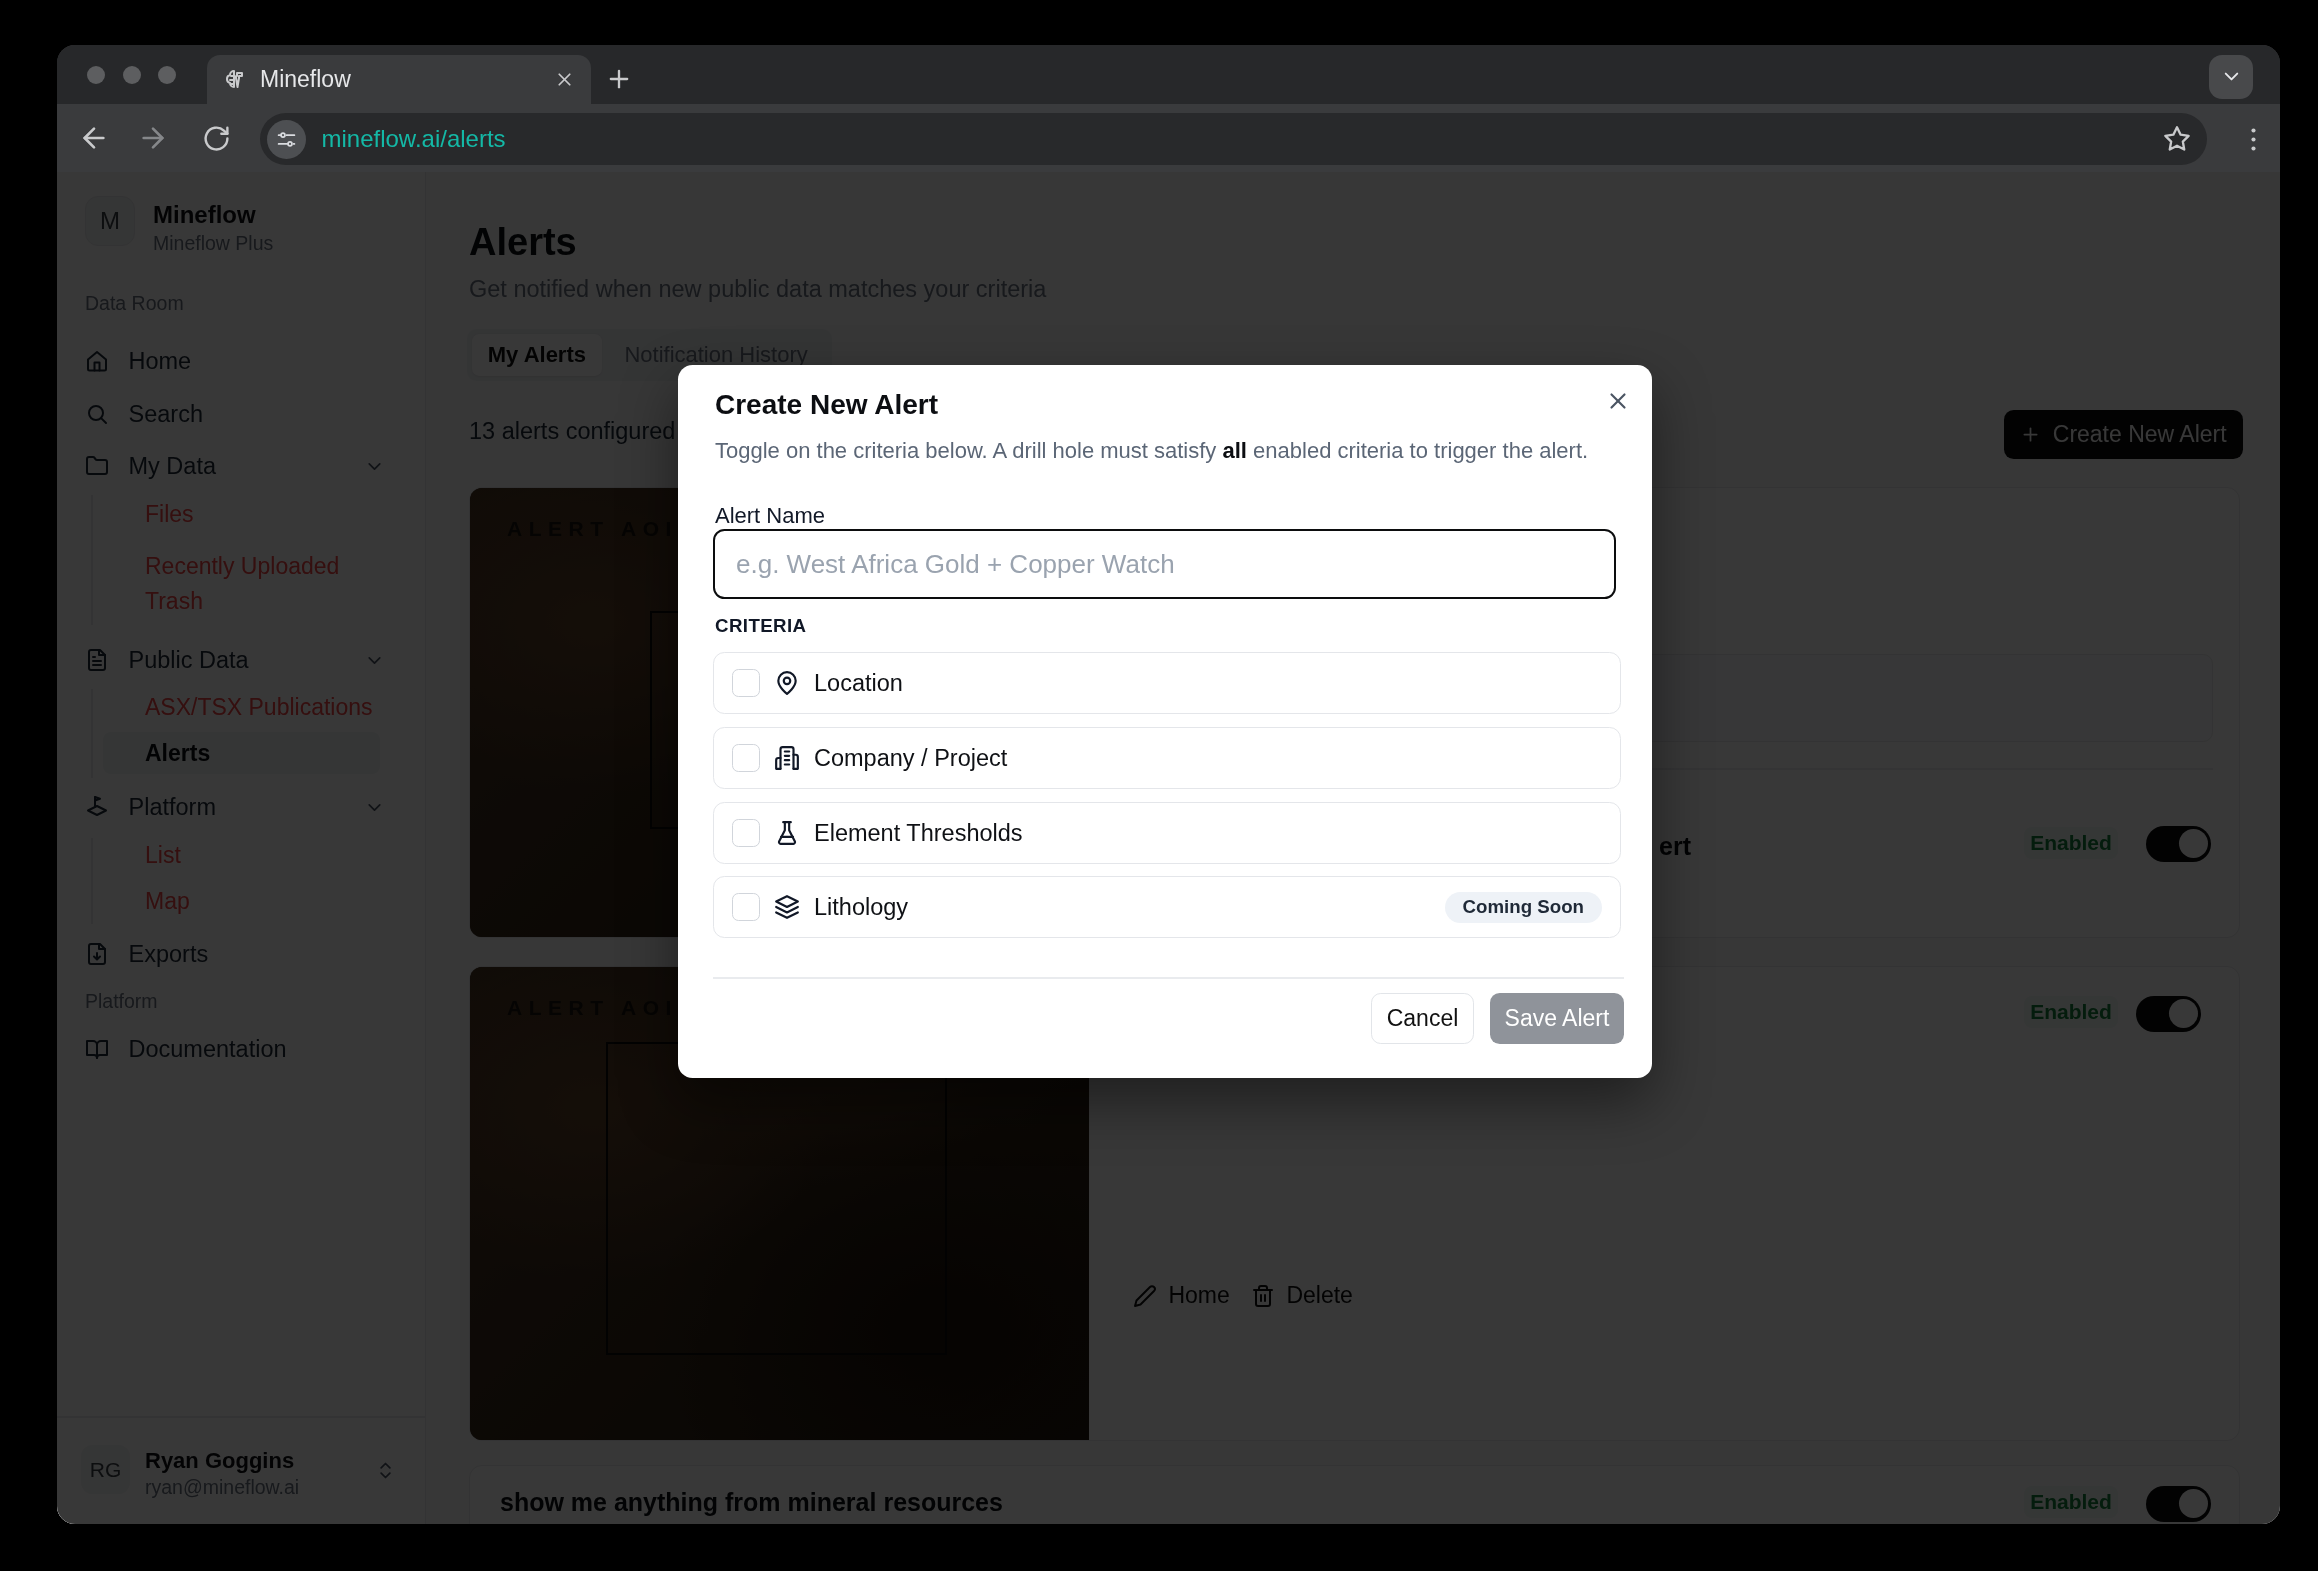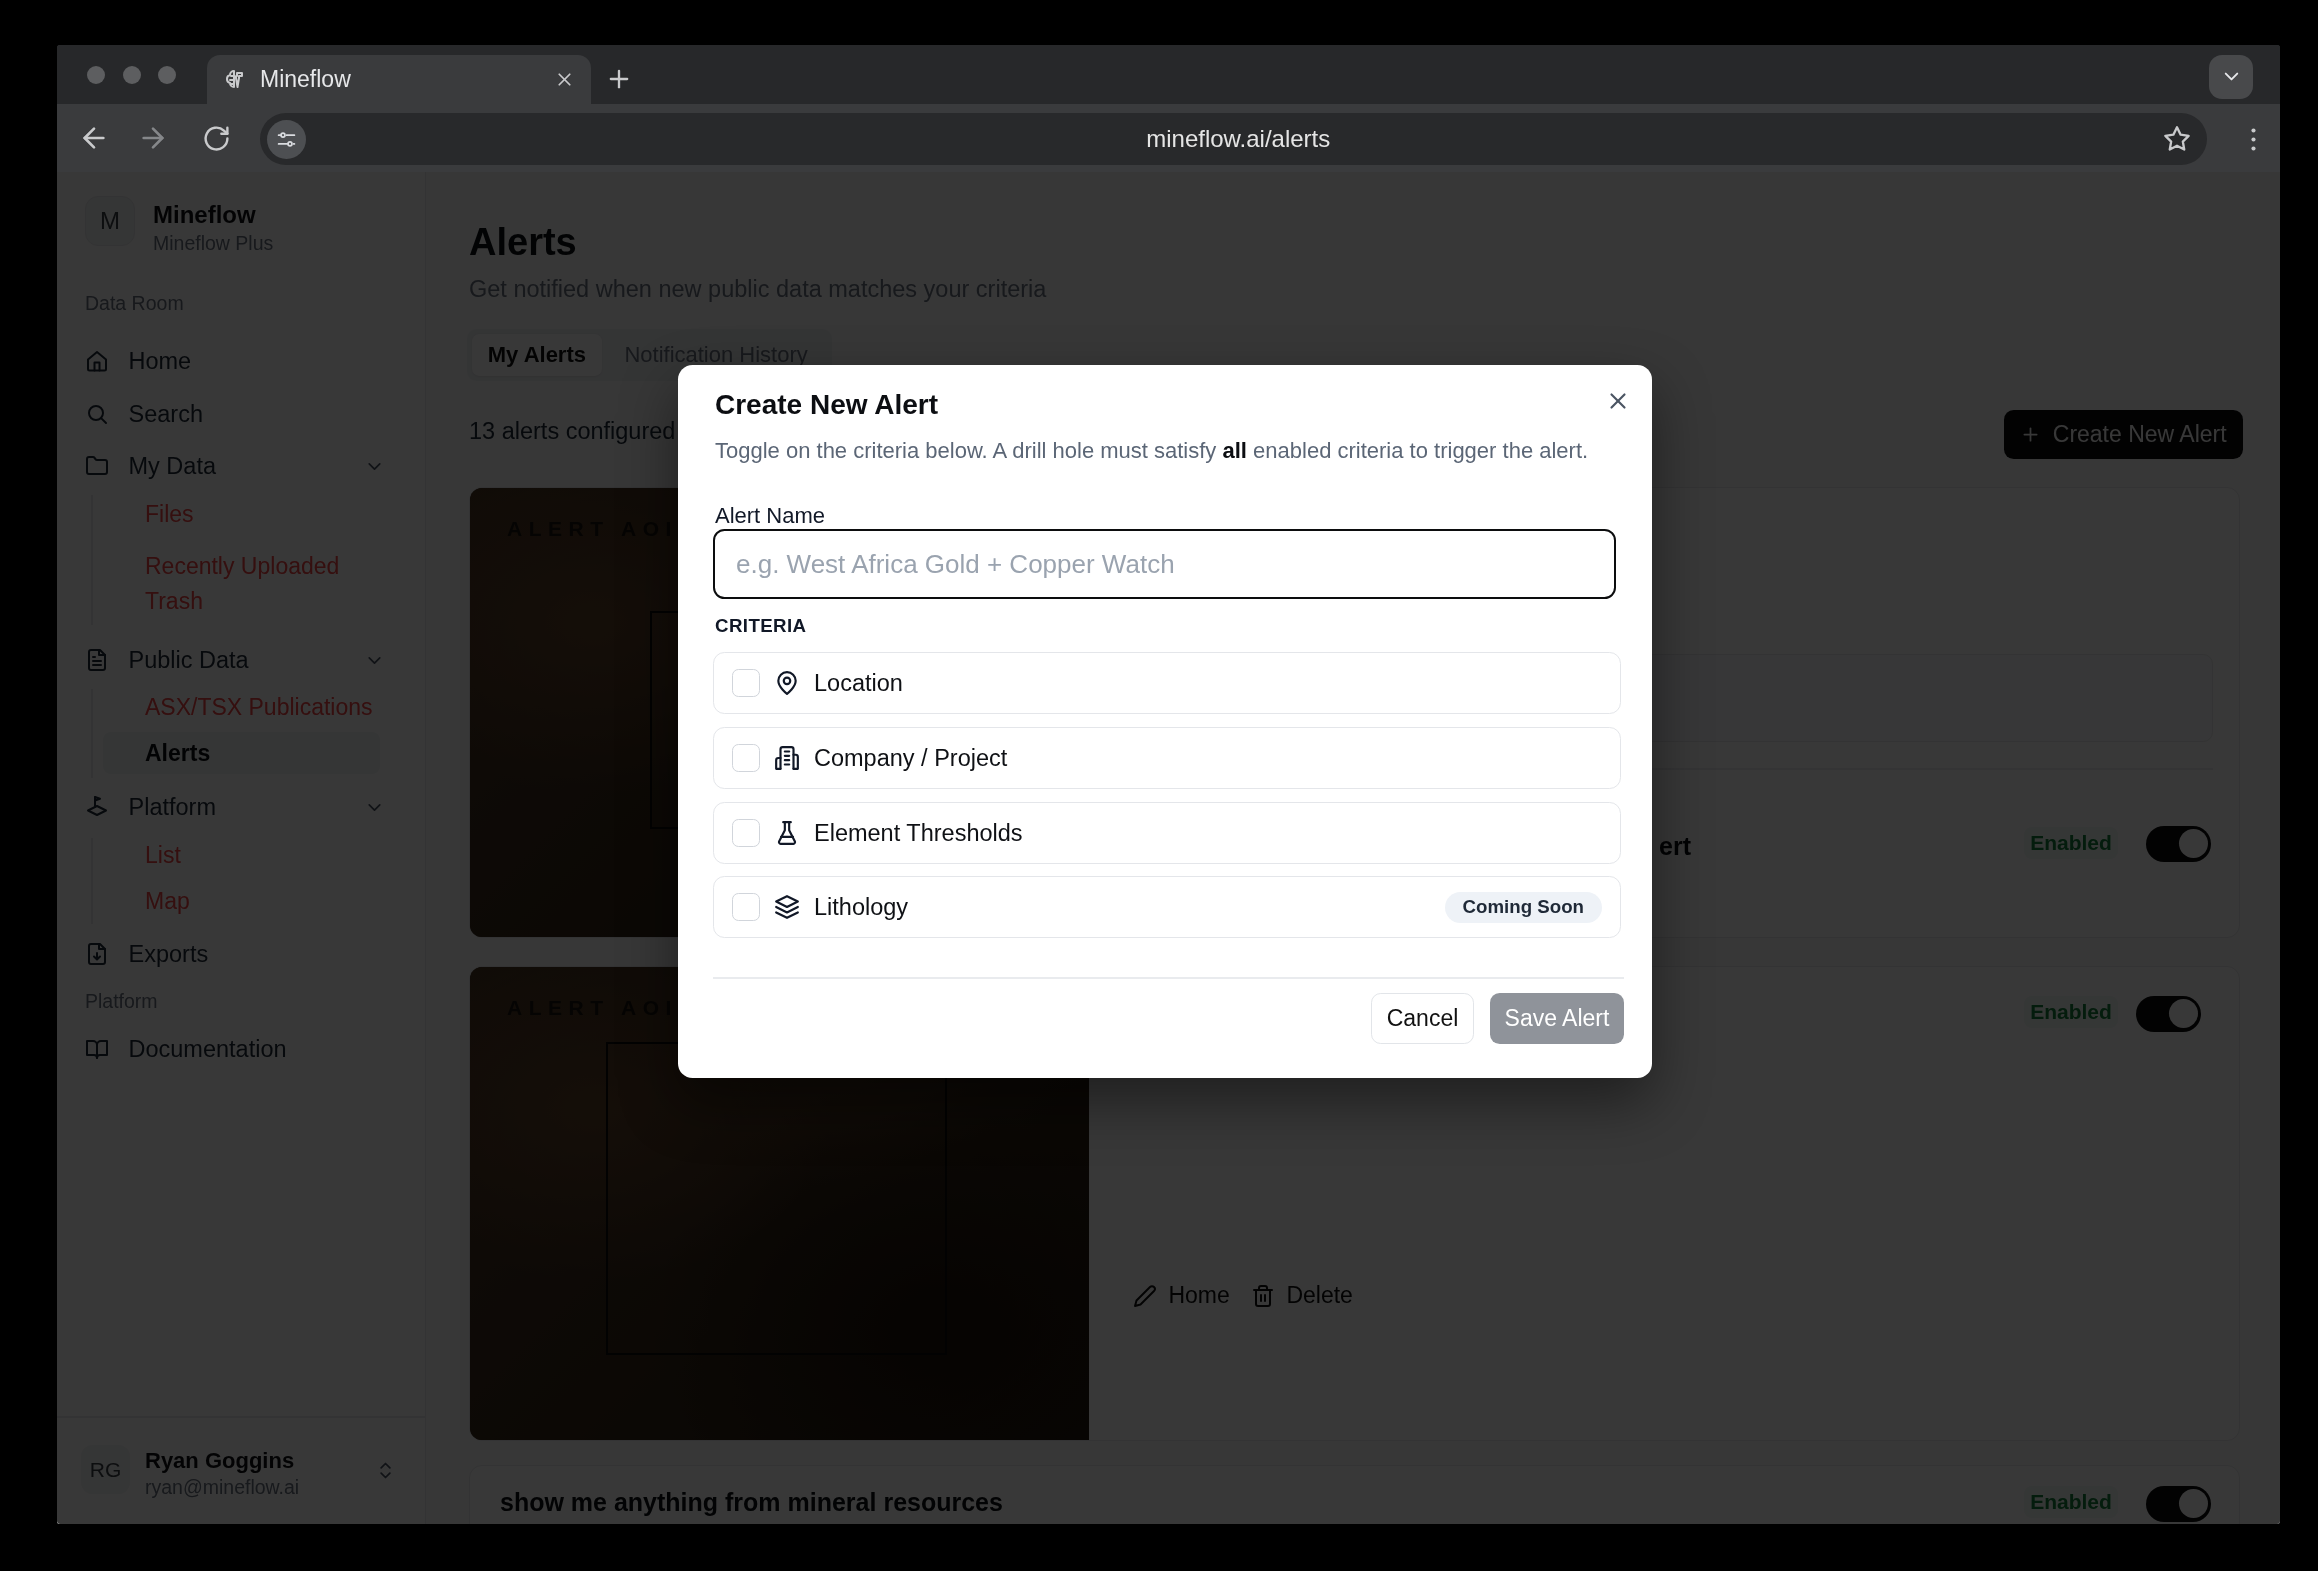--- a/index.html
+++ b/index.html
@@ -8,34 +8,34 @@
     --accent:#0b0b0c;
     --overlay:rgba(0,0,0,0.78);
   }
   *{margin:0;padding:0;box-sizing:border-box;}
   html,body{width:2319px;height:1572px;background:#000;overflow:hidden;
     font-family:"Liberation Sans","DejaVu Sans",sans-serif;color:#0f1115;}
   .abs{position:absolute;}
   svg.ic{display:block;fill:none;stroke:currentColor;stroke-width:2;stroke-linecap:round;stroke-linejoin:round;}
 
   
-  .window{left:57px;top:45px;width:2223px;height:1479px;border-radius:3px;overflow:hidden;background:#3a3b3d;}
+  .window{left:57px;top:45px;width:2223px;height:1479px;border-radius:18px;overflow:hidden;background:#3a3b3d;}
   .tabstrip{left:0;top:0;width:100%;height:59px;background:#27282a;}
   .dot{width:18px;height:18px;border-radius:50%;background:#5d5e60;top:21px;}
   .tab{left:150px;top:9.7px;width:384px;height:50px;background:#3a3b3d;border-radius:13px 13px 0 0;
     display:flex;align-items:center;padding:0 16px;gap:13px;}
   .tab-title{flex:1;font-size:23px;color:#e6e7e9;}
   .newtab{left:548px;top:19.5px;color:#c9cacc;}
   .tabsearch{left:2152px;top:9.7px;width:44px;height:44px;border-radius:13px;background:#48494b;
     display:flex;align-items:center;justify-content:center;color:#e6e7e9;}
   .toolbar{left:0;top:59px;width:100%;height:68px;background:#3a3b3d;}
   .urlbar{left:203px;top:9px;width:1947px;height:52px;border-radius:26px;background:#28292b;
     display:flex;align-items:center;padding:0 16px 0 6.5px;}
   .siteinfo{width:39px;height:39px;border-radius:50%;background:#4d4f52;display:flex;align-items:center;justify-content:center;color:#dadce0;}
-  .url{flex:1;margin-left:8px;font-size:24px;color:#e5e5e5;text-align:center;}
+  .url{flex:1;margin-left:16px;font-size:24px;color:#14b8a6;}
 
   
   .viewport{left:0;top:127px;width:2223px;height:1352px;background:#f8f9fa;overflow:hidden;}
   .sidebar{left:0;top:0;width:369px;height:1352px;background:#ffffff;border-right:1.6px solid #e7e8ea;}
   .logo-box{left:28px;top:24px;width:50px;height:50px;border-radius:13px;background:#f2f3f5;border:0.8px solid #e7e8ea;
     display:flex;align-items:center;justify-content:center;font-size:24px;color:#3a3f46;}
   .ws-name{left:96px;top:29px;font-size:24px;font-weight:bold;}
   .ws-plan{left:96px;top:60px;font-size:19.5px;color:#6b7280;}
   .sec-label{font-size:19.5px;color:#6b7280;}
   .nav-row{left:28px;height:42px;display:flex;align-items:center;gap:19.5px;font-size:23.5px;color:#1f2937;width:313px;}

